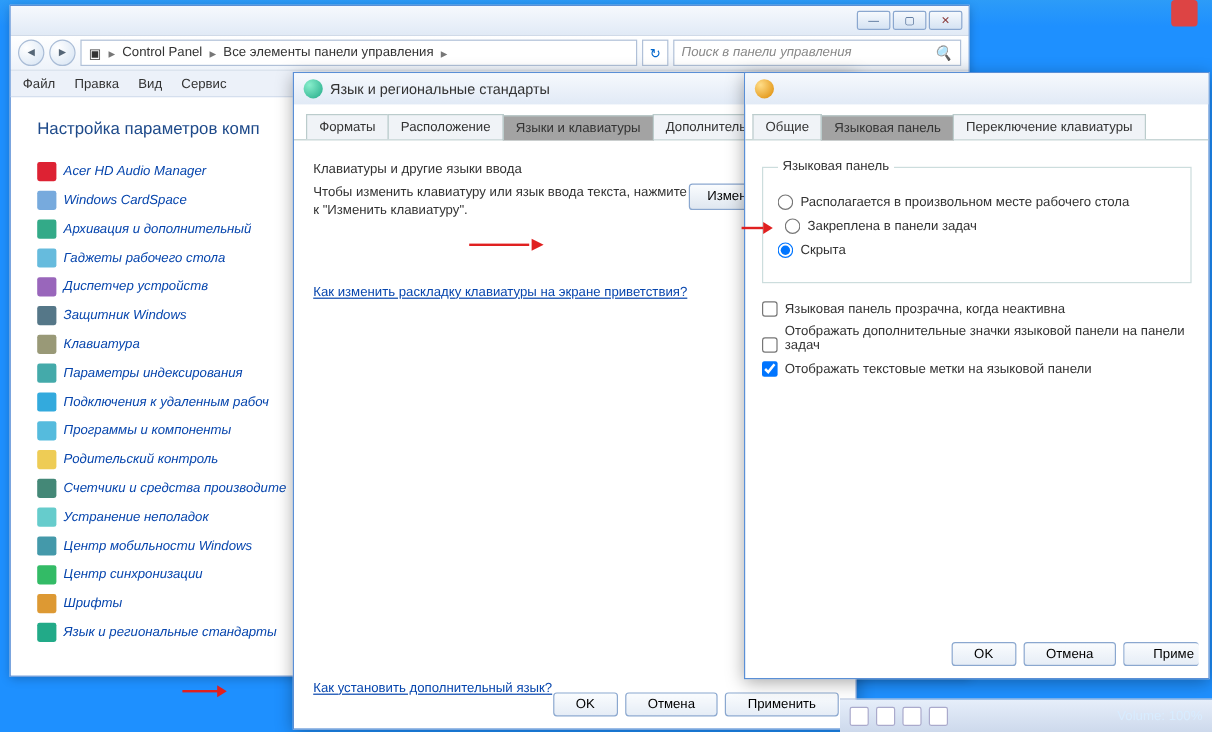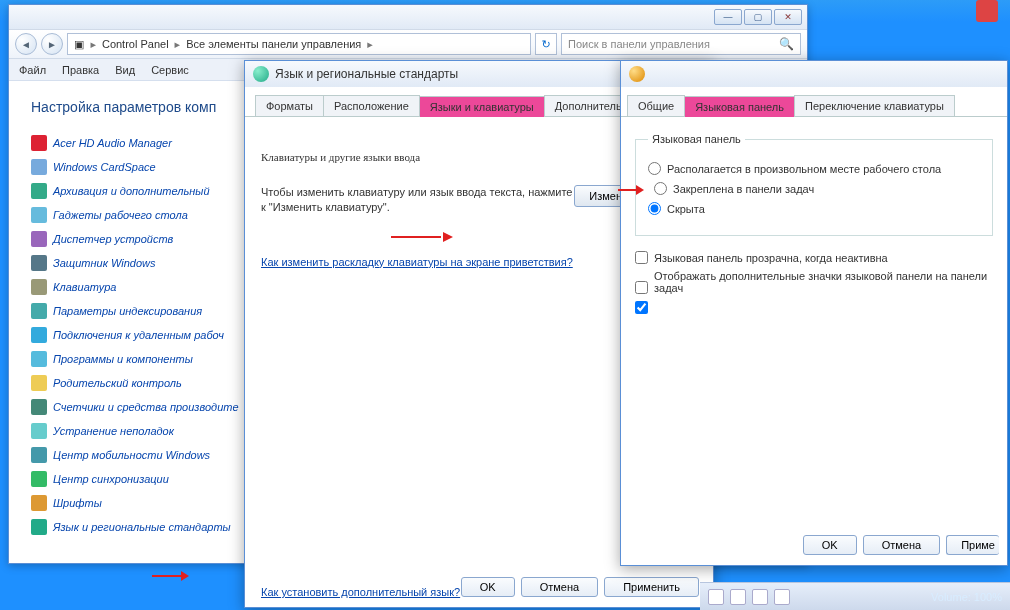--- a/index.html
+++ b/index.html
@@ -13,44 +13,44 @@
 .cp-window { position: absolute; top: 4px; left: 8px; width: 800px; height: 560px; background: #fff; border: 1px solid #5a8fd6; box-shadow: 0 2px 8px rgba(0,0,0,.25); }
 .cp-titlebar { height: 24px; background: linear-gradient(#f6f9fd,#e1eaf6); display: flex; justify-content: flex-end; align-items: center; padding: 0 4px; }
 .win-btn { width: 28px; height: 16px; margin: 0 1px; background: linear-gradient(#f6f9fd,#d5e3f3); border: 1px solid #8aa7cf; border-radius: 2px; display: flex; align-items: center; justify-content: center; font-size: 9px; color: #3a5a88; }
 .win-btn.close { color: #8a3a3a; }
 
 .cp-navbar { height: 30px; background: linear-gradient(#fff,#eef3fa); border-top: 1px solid #d0dae8; border-bottom: 1px solid #d0dae8; display: flex; align-items: center; padding: 0 6px; gap: 4px; }
 .nav-arrow { width: 22px; height: 22px; border-radius: 50%; background: radial-gradient(circle at 30% 30%,#fff,#d5e3f3); border: 1px solid #a9bcd6; display: flex; align-items: center; justify-content: center; font-size: 10px; color: #567; }
 .breadcrumb { flex: 1; height: 22px; background: #fff; border: 1px solid #b0c0d8; display: flex; align-items: center; padding: 0 6px; font-size: 11px; color: #333; gap: 2px; }
 .bc-sep { color: #777; padding: 0 4px; }
 .refresh-btn { width: 22px; height: 22px; border: 1px solid #b0c0d8; background: #fff; display: flex; align-items: center; justify-content: center; font-size: 11px; color: #06c; }
-.search-box { width: 240px; height: 22px; border: 1px solid #b0c0d8; background: #fff; display: flex; align-items: center; padding: 0 6px; font-size: 11px; color: #888; }
+.search-box { width: 240px; height: 22px; border: 1px solid #b0c0d8; background: #fff; display: flex; align-items: center; padding: 0 6px; font-size: 11px; color: #888; font-style: italic; }
 .search-icon { margin-left: auto; color: #4a7bc8; font-size: 12px; }
 
 .cp-menubar { height: 22px; background: #ecf1f9; border-bottom: 1px solid #d5dfee; display: flex; align-items: center; padding: 0 10px; gap: 16px; font-size: 11px; color: #333; }
 
 .cp-body { padding: 18px 22px; }
 .cp-heading { font-size: 14px; color: #1e4a8a; font-weight: normal; margin-bottom: 20px; }
 .cp-item { display: flex; align-items: center; gap: 6px; margin: 8px 0; font-size: 11px; }
 .cp-item a { color: #0645ad; text-decoration: none; font-style: italic; }
 .cp-ico { width: 16px; height: 16px; border-radius: 2px; display: inline-block; flex-shrink: 0; }
 .arrow-up { position: absolute; left: 143px; top: 570px; width: 35px; height: 16px; }
 .arrow-up::after { content: ''; position: absolute; left: 0; top: 0; width: 30px; height: 2px; background: #e02020; }
 .arrow-up::before { content: ''; position: absolute; right: -2px; top: -4px; border-left: 8px solid #e02020; border-top: 5px solid transparent; border-bottom: 5px solid transparent; }
 
 
 .dlg { position: absolute; background: #fff; border: 1px solid #5a8fd6; box-shadow: 0 3px 14px rgba(0,0,0,.35); }
 .dlg1 { top: 60px; left: 244px; width: 470px; height: 548px; }
 .dlg-title { height: 26px; background: linear-gradient(#f6f9fd,#e1eaf6); display: flex; align-items: center; padding: 0 8px; font-size: 12px; color: #333; gap: 6px; }
 .dlg-ico { width: 16px; height: 16px; border-radius: 50%; background: radial-gradient(circle at 30% 30%,#8ec,#2a8); display: inline-block; }
 .tab-row { display: flex; padding: 8px 10px 0; border-bottom: 1px solid #bcc; gap: 0; }
 .tab { padding: 4px 10px; font-size: 11px; border: 1px solid #bcc; border-bottom: none; background: #f0f3f7; margin-right: -1px; color: #333; }
-.tab.active { background: #ec4899; position: relative; top: 1px; }
+.tab.active { background: #a3a3a3; position: relative; top: 1px; }
 .dlg1-body { padding: 12px 16px; font-size: 11px; color: #333; }
-.group-title { margin: 22px 0; font-family: Liberation Serif, serif; }
+.group-title { margin: 6px 0; }
 .group-desc { margin: 6px 0 14px; line-height: 1.4; }
 .change-btn { float: right; padding: 4px 14px; font-size: 11px; background: linear-gradient(#fafcfe,#dfe7f0); border: 1px solid #8aa7cf; border-radius: 3px; margin-right: -6px; }
 .arrow-right { display: inline-block; width: 62px; height: 10px; vertical-align: middle; margin: 0 8px; position: relative; }
 .arrow-right::before { content: ''; position: absolute; left: 0; top: 4px; width: 50px; height: 2px; background: #e02020; }
 .arrow-right::after { content: ''; position: absolute; right: 0; top: 0; border-left: 10px solid #e02020; border-top: 5px solid transparent; border-bottom: 5px solid transparent; }
 .link { color: #0645ad; text-decoration: underline; cursor: pointer; }
 .dlg-footer { position: absolute; bottom: 10px; right: 14px; display: flex; gap: 6px; }
 .btn { padding: 3px 18px; font-size: 11px; background: linear-gradient(#fafcfe,#e6edf6); border: 1px solid #8aa7cf; border-radius: 3px; }
 
 
@@ -59,21 +59,21 @@
 .dlg2 .tab-row { padding: 8px 6px 0; }
 .dlg2-body { padding: 10px 14px; font-size: 11px; color: #333; }
 .fieldset { border: 1px solid #cdd; padding: 10px 12px 14px; margin: 6px 0 14px; }
 .fieldset legend { font-size: 11px; padding: 0 4px; }
 .radio-row, .check-row { display: flex; align-items: flex-end; gap: 6px; margin: 6px 0; }
 .radio-row input, .check-row input { margin-top: 1px; }
 .arrow-right2 { display: inline-block; width: 26px; height: 10px; vertical-align: middle; margin-right: 4px; position: relative; }
 .arrow-right2::before { content: ''; position: absolute; left: 0; top: 4px; width: 18px; height: 2px; background: #e02020; }
 .arrow-right2::after { content: ''; position: absolute; right: 0; top: 0; border-left: 8px solid #e02020; border-top: 5px solid transparent; border-bottom: 5px solid transparent; }
 .dlg2-footer { position: absolute; bottom: 10px; right: 8px; display: flex; gap: 6px; }
-.dlg2 .btn.cut { padding-left: 14px; padding-right: 4px; border-right: none; }
+.dlg2 .btn.cut { padding-left: 24px; padding-right: 4px; border-right: none; }
 
 
 .bottombar { position: absolute; bottom: 0; right: 0; left: 700px; height: 28px; background: linear-gradient(#e6eefa,#cdd9ec); border-top: 1px solid #b7c5de; display: flex; align-items: center; gap: 6px; padding: 0 8px; font-size: 10px; color: #445; }
 .tray-ico { width: 16px; height: 16px; background: #fff; border: 1px solid #aac; border-radius: 2px; }
 .vol-text { margin-left: auto; color: #d8ecff; font-size: 11px; }
 </style>
 </head>
 <body>
 
 <div class="topbar"></div>
@@ -195,21 +195,21 @@
     <div class="tab active">Языки и клавиатуры</div>
     <div class="tab">Дополнительно</div>
   </div>
   <div class="dlg1-body">
     <div class="group-title">Клавиатуры и другие языки ввода</div>
     <button class="change-btn">Изменить клавиату</button>
     <div class="group-desc">Чтобы изменить клавиатуру или язык ввода текста, нажмите к "Изменить клавиатуру".</div>
     <div style="clear:both; margin-top:6px;">
       <span class="arrow-right" style="margin-left:130px;"></span>
     </div>
-    <div style="margin-top:14px;"><a class="link">Как изменить раскладку клавиатуры на экране приветствия?</a></div>
+    <div style="margin-top:28px;"><a class="link">Как изменить раскладку клавиатуры на экране приветствия?</a></div>
     <div style="margin-top:318px;"><a class="link">Как установить дополнительный язык?</a></div>
   </div>
   <div class="dlg-footer">
     <button class="btn">OK</button>
     <button class="btn">Отмена</button>
     <button class="btn">Применить</button>
   </div>
 </div>
 
 <div class="dlg dlg2">
@@ -241,20 +241,21 @@
     <div class="check-row">
       <input type="checkbox" style="">
       <span>Языковая панель прозрачна, когда неактивна</span>
     </div>
     <div class="check-row">
       <input type="checkbox" style="">
       <span>Отображать дополнительные значки языковой панели на панели задач</span>
     </div>
     <div class="check-row">
       <input type="checkbox" checked="" style="">
+      <span>Отображать текстовые метки на языковой панели</span>
     </div>
   </div>
   <div class="dlg2-footer">
     <button class="btn">OK</button>
     <button class="btn">Отмена</button>
     <button class="btn cut">Приме</button>
   </div>
 </div>
 
 <div class="bottombar">

